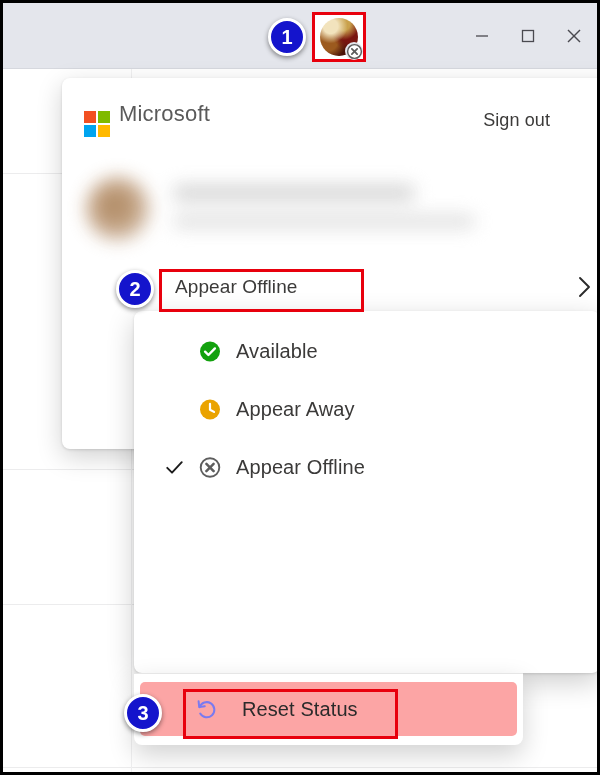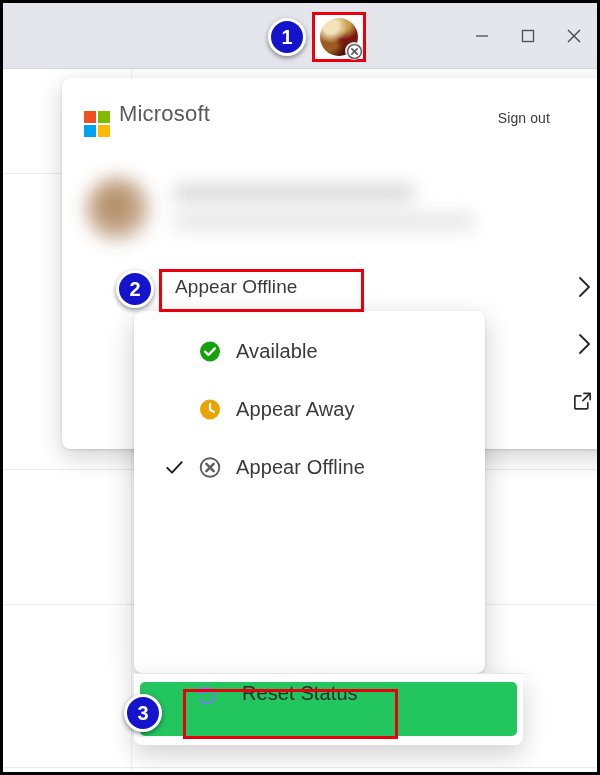--- a/index.html
+++ b/index.html
@@ -143,21 +143,21 @@
     width: 26px; height: 26px;
     display: grid;
     grid-template-columns: 12px 12px;
     grid-template-rows: 12px 12px;
     gap: 2px;
   }
   #ms-logo i { display: block; }
   #sign-out {
     position: absolute;
     right: 72px; top: 32px;
-    font-size: 14px;
+    font-size: 18px;
     color: #3b3a39;
     letter-spacing: .1px;
   }
   #ms-word {
     position: absolute;
     left: 57px; top: 23px;
     font-size: 22px;
     color: #5a5a5a;
     letter-spacing: .2px;
   }
@@ -218,21 +218,21 @@
     transform: translateY(-50%);
     color: #2b2b2b;
     display: flex;
     align-items: center;
   }
 
   
   #status-menu {
     position: absolute;
     left: 131px; top: 308px;
-    width: 351px; height: 362px;
+    width: 466px; height: 362px;
     background: #ffffff;
     border-radius: 8px;
     box-shadow: 0 1px 3px rgba(0,0,0,0.13), 0 9px 28px rgba(0,0,0,0.20);
     z-index: 30;
     padding-top: 11px;
   }
   .status-item {
     position: relative;
     height: 58px;
     display: flex;
@@ -271,23 +271,24 @@
   #reset-separator {
     position: absolute;
     left: 0; top: 0;
     width: 389px; height: 1px;
     background: #e6e6e6;
   }
   #reset-row {
     position: absolute;
     left: 6px; top: 9px;
     width: 377px; height: 54px;
-    background: #22c55e;
+    background: #fca5a5;
     border-radius: 5px;
     display: flex;
+    align-items: center;
   }
   #reset-icon {
     position: absolute;
     left: 54px;
     width: 26px; height: 26px;
     display: flex; align-items: center; justify-content: center;
   }
   #reset-label {
     margin-left: 102px;
     font-size: 20px;

